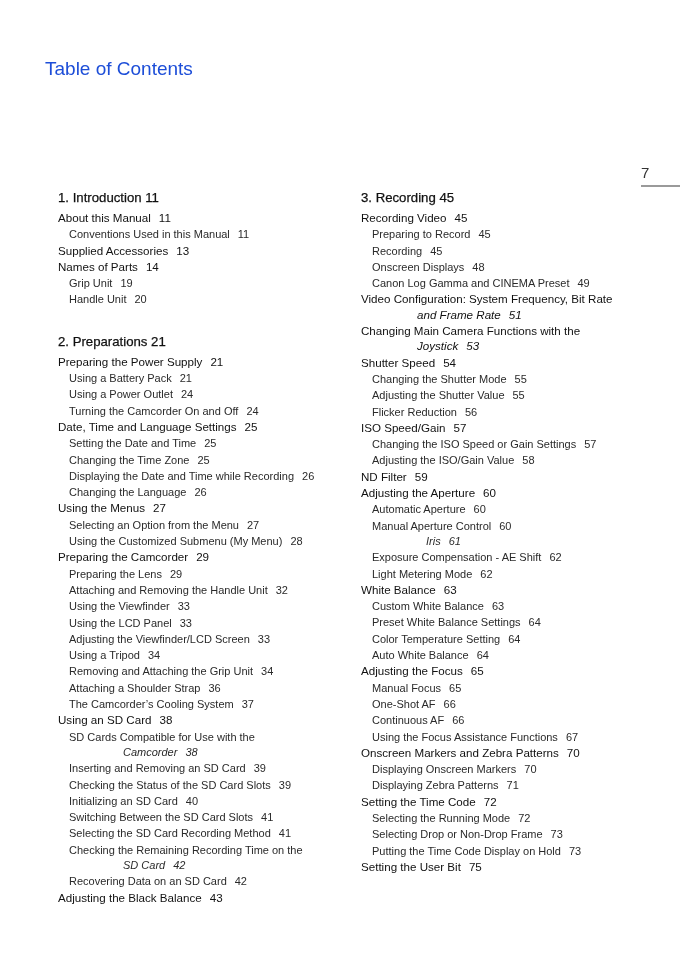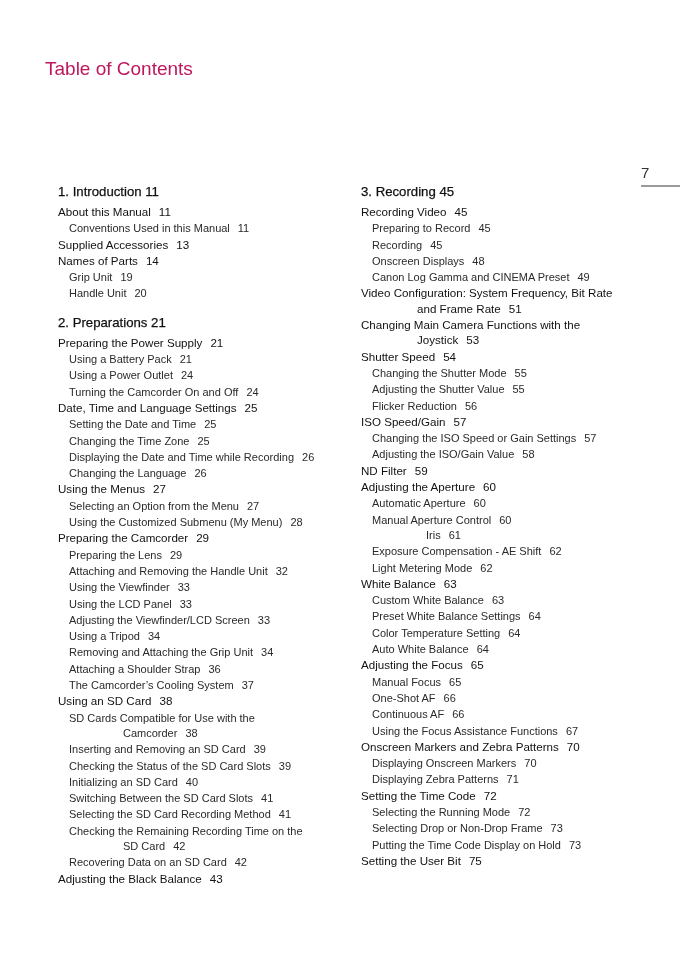--- a/index.html
+++ b/index.html
@@ -1,30 +1,30 @@
 <!DOCTYPE html>
 <html><head>
 <meta charset="utf-8">
 <style>
   html, body { margin: 0; padding: 0; background: #ffffff; }
   body { width: 680px; height: 960px; position: relative; overflow: hidden;
          font-family: "Liberation Sans", sans-serif; color: #1a1a1a; }
-  .page-title { position: absolute; left: 45px; top: 58px; font-size: 19px; color: #be185d; letter-spacing: 0px; }
+  .page-title { position: absolute; left: 45px; top: 58px; font-size: 19px; color: #1d4ed8; letter-spacing: 0px; }
   .page-number { position: absolute; left: 641px; top: 164px; font-size: 15px; color: #333; }
   .page-rule { position: absolute; left: 641px; top: 185px; width: 39px; height: 2px; background: #9a9a9a; }
-  .col { position: absolute; top: 184px; }
+  .col { position: absolute; top: 190px; }
   .col-left { left: 58px; width: 290px; }
   .col-right { left: 361px; width: 300px; }
   .chapter { font-size: 13.2px; font-weight: normal; color: #111; margin: 0 0 4px 0; line-height: 16px; -webkit-text-stroke: 0.25px #111; }
-  .chapter.spaced { margin-top: 13px; }
+  .chapter.spaced { margin-top: 26px; }
   .section { font-size: 11.6px; color: #111; line-height: 16.3px; }
   .sub { font-size: 11px; color: #2a2a2a; line-height: 16.3px; padding-left: 11px; }
   .entry .num { margin-left: 8px; }
   .wrap { display: block; }
-  .wrap .cont { display: block; padding-left: 56px; margin-top: -1px; }
+  .wrap .cont { display: block; padding-left: 56px; margin-top: -1px; font-style: italic; }
   .section .wrap .cont { padding-left: 56px; }
   .sub .cont { padding-left: 54px; }
 </style>
 </head>
 <body>
 
 <div class="page-title">Table of Contents</div>
 <div class="page-number">7</div>
 <div class="page-rule"></div>
 

